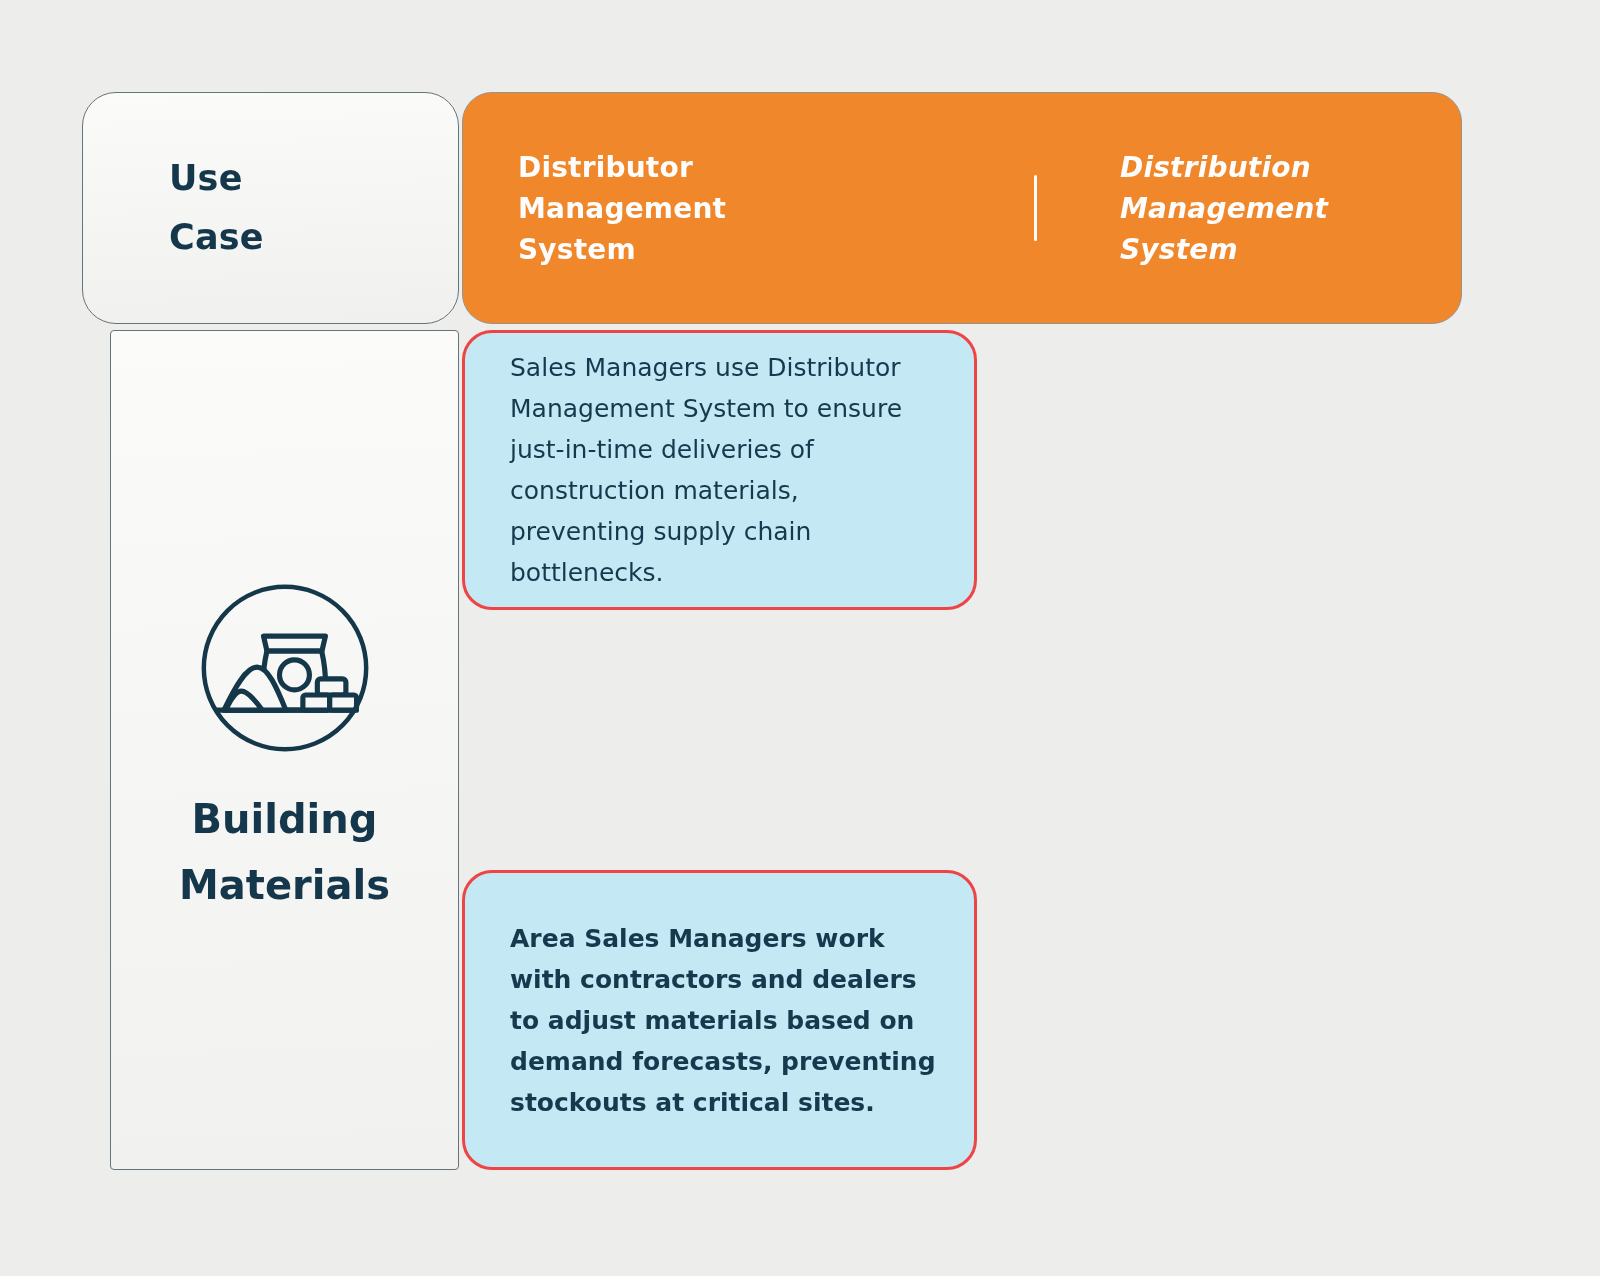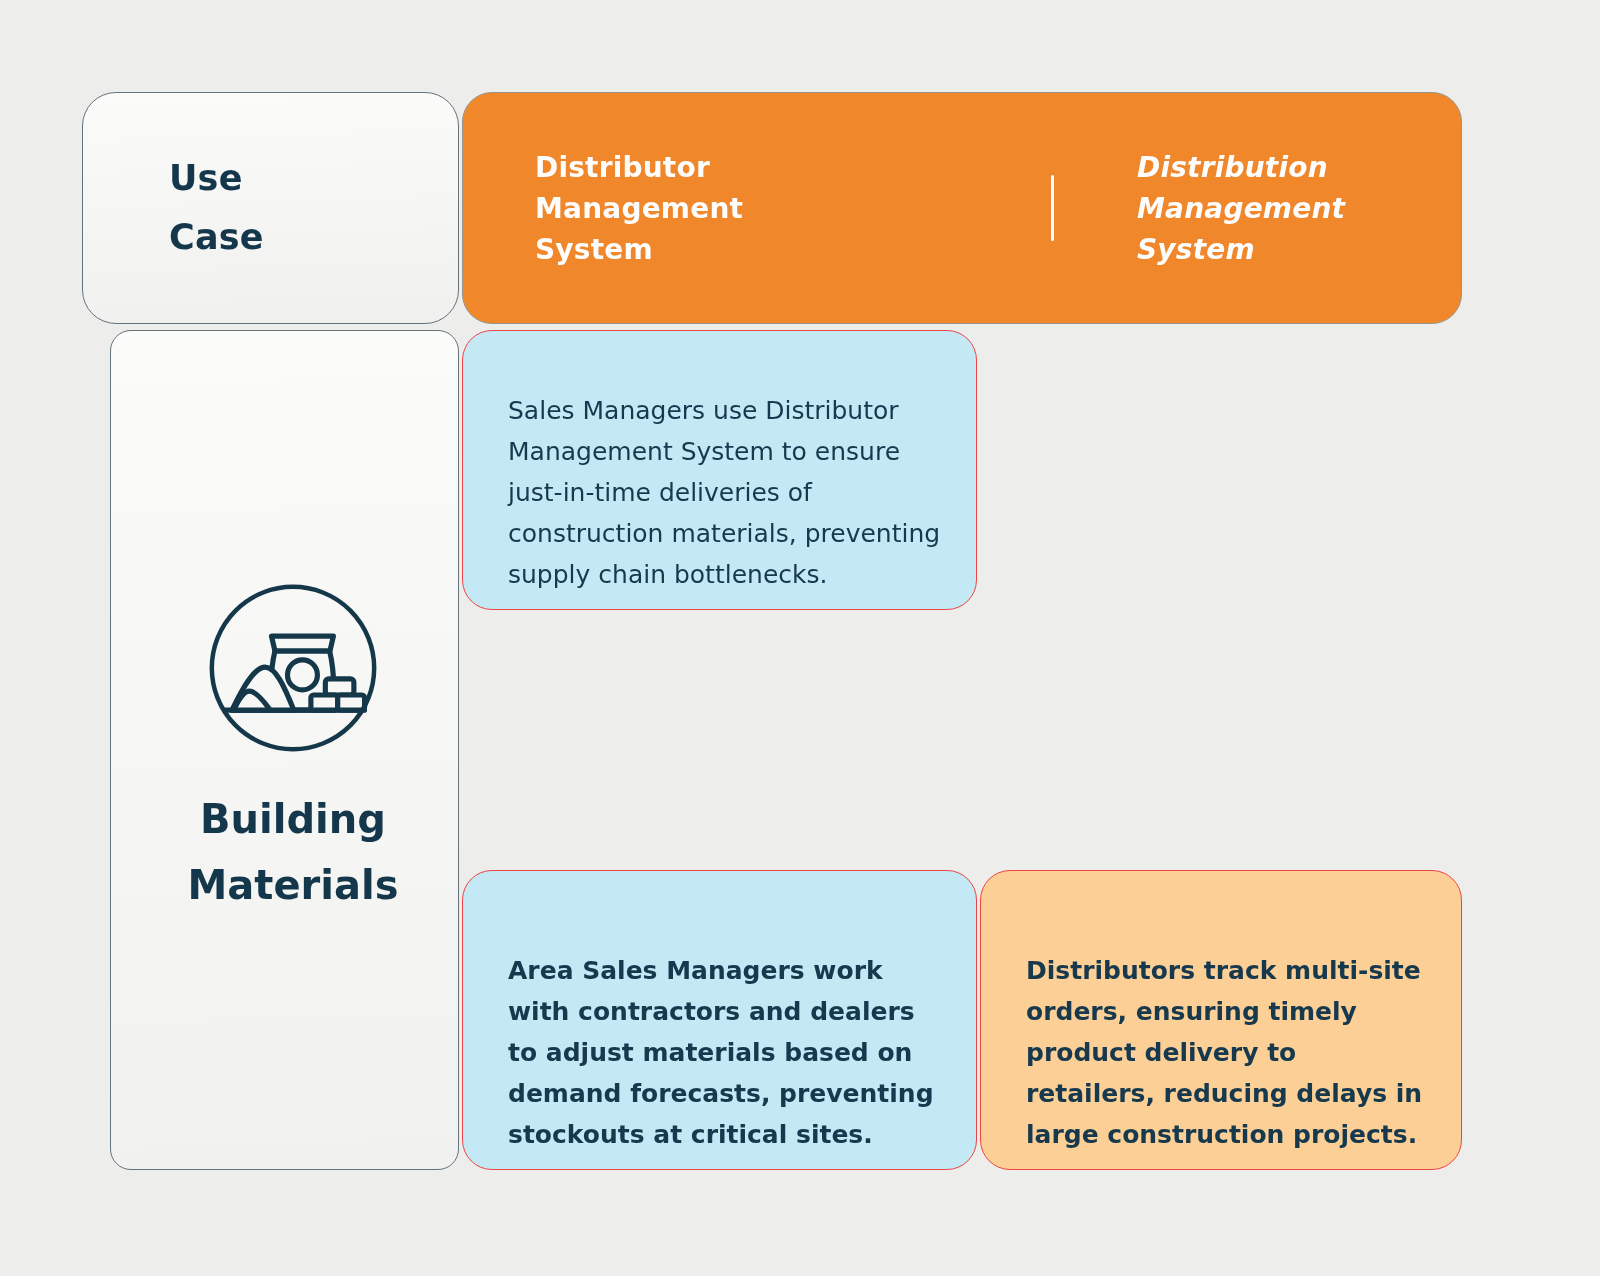--- a/index.html
+++ b/index.html
@@ -11,21 +11,21 @@
     color: #16394D;
     overflow: hidden;
   }
   .grid {
     position: absolute; left: 82px; top: 92px;
     display: grid;
     grid-template-columns: 377px 515px 482px;
     grid-template-rows: 232px 280px 248px 300px;
     column-gap: 3px; row-gap: 6px;
   }
-  .card { box-sizing: border-box; padding-left: 17px; }
+  .card { box-sizing: border-box; }
 
   
   .corner-card {
     grid-column: 1; grid-row: 1;
     background: linear-gradient(178deg, #FBFBFA 0%, #F0F0EE 100%);
     border: 1px solid #65737B;
     border-radius: 34px;
     display: flex; align-items: center;
     padding-left: 86px;
   }
@@ -55,36 +55,36 @@
     transform: translateY(-50%);
     width: 3px; height: 66px;
     background: #FDFDFD; border-radius: 2px;
   }
 
   
   .rowlabel-card {
     grid-column: 1; grid-row: 2 / 5;
     background: linear-gradient(178deg, #FBFBFA 0%, #F1F1EF 100%);
     border: 1px solid #65737B;
-    border-radius: 21px;
+    border-radius: 4px;
     display: flex; flex-direction: column;
     align-items: center; justify-content: center;
     gap: 32px;
     margin-left: 28px;
   }
   .rowlabel-text {
     font-weight: 700; font-size: 40px; line-height: 66px;
     color: #15374B; text-align: center; white-space: pre-line;
   }
 
   
   .cell {
-    border: 1px solid #ef4444;
+    border: 3px solid #ef4444;
     border-radius: 30px;
-    display: flex; align-items: flex-end;
+    display: flex; align-items: center;
     padding: 14px 34px 14px 45px;
   }
   .cell p {
     margin: 0;
     font-size: 25px; line-height: 41px;
     color: #17394D;
   }
   .cell-blue  { background: #C5E8F5; }
   .cell-peach { background: #FBCF96; }
   .c2 { grid-column: 2; }
@@ -139,17 +139,14 @@
   </div>
 
   <div class="card cell cell-blue c2 r2">
     <p>Sales Managers use Distributor Management System to ensure just-in-time deliveries of construction materials, preventing supply chain bottlenecks.</p>
   </div>
 
 
   <div class="card cell cell-blue c2 r4">
     <p>Area Sales Managers work with contractors and dealers to adjust materials based on demand forecasts, preventing stockouts at critical sites.</p>
   </div>
-  <div class="card cell cell-peach c3 r4">
-    <p>Distributors track multi-site orders, ensuring timely product delivery to retailers, reducing delays in large construction projects.</p>
-  </div>
 
 </div>
 
 </body></html>

